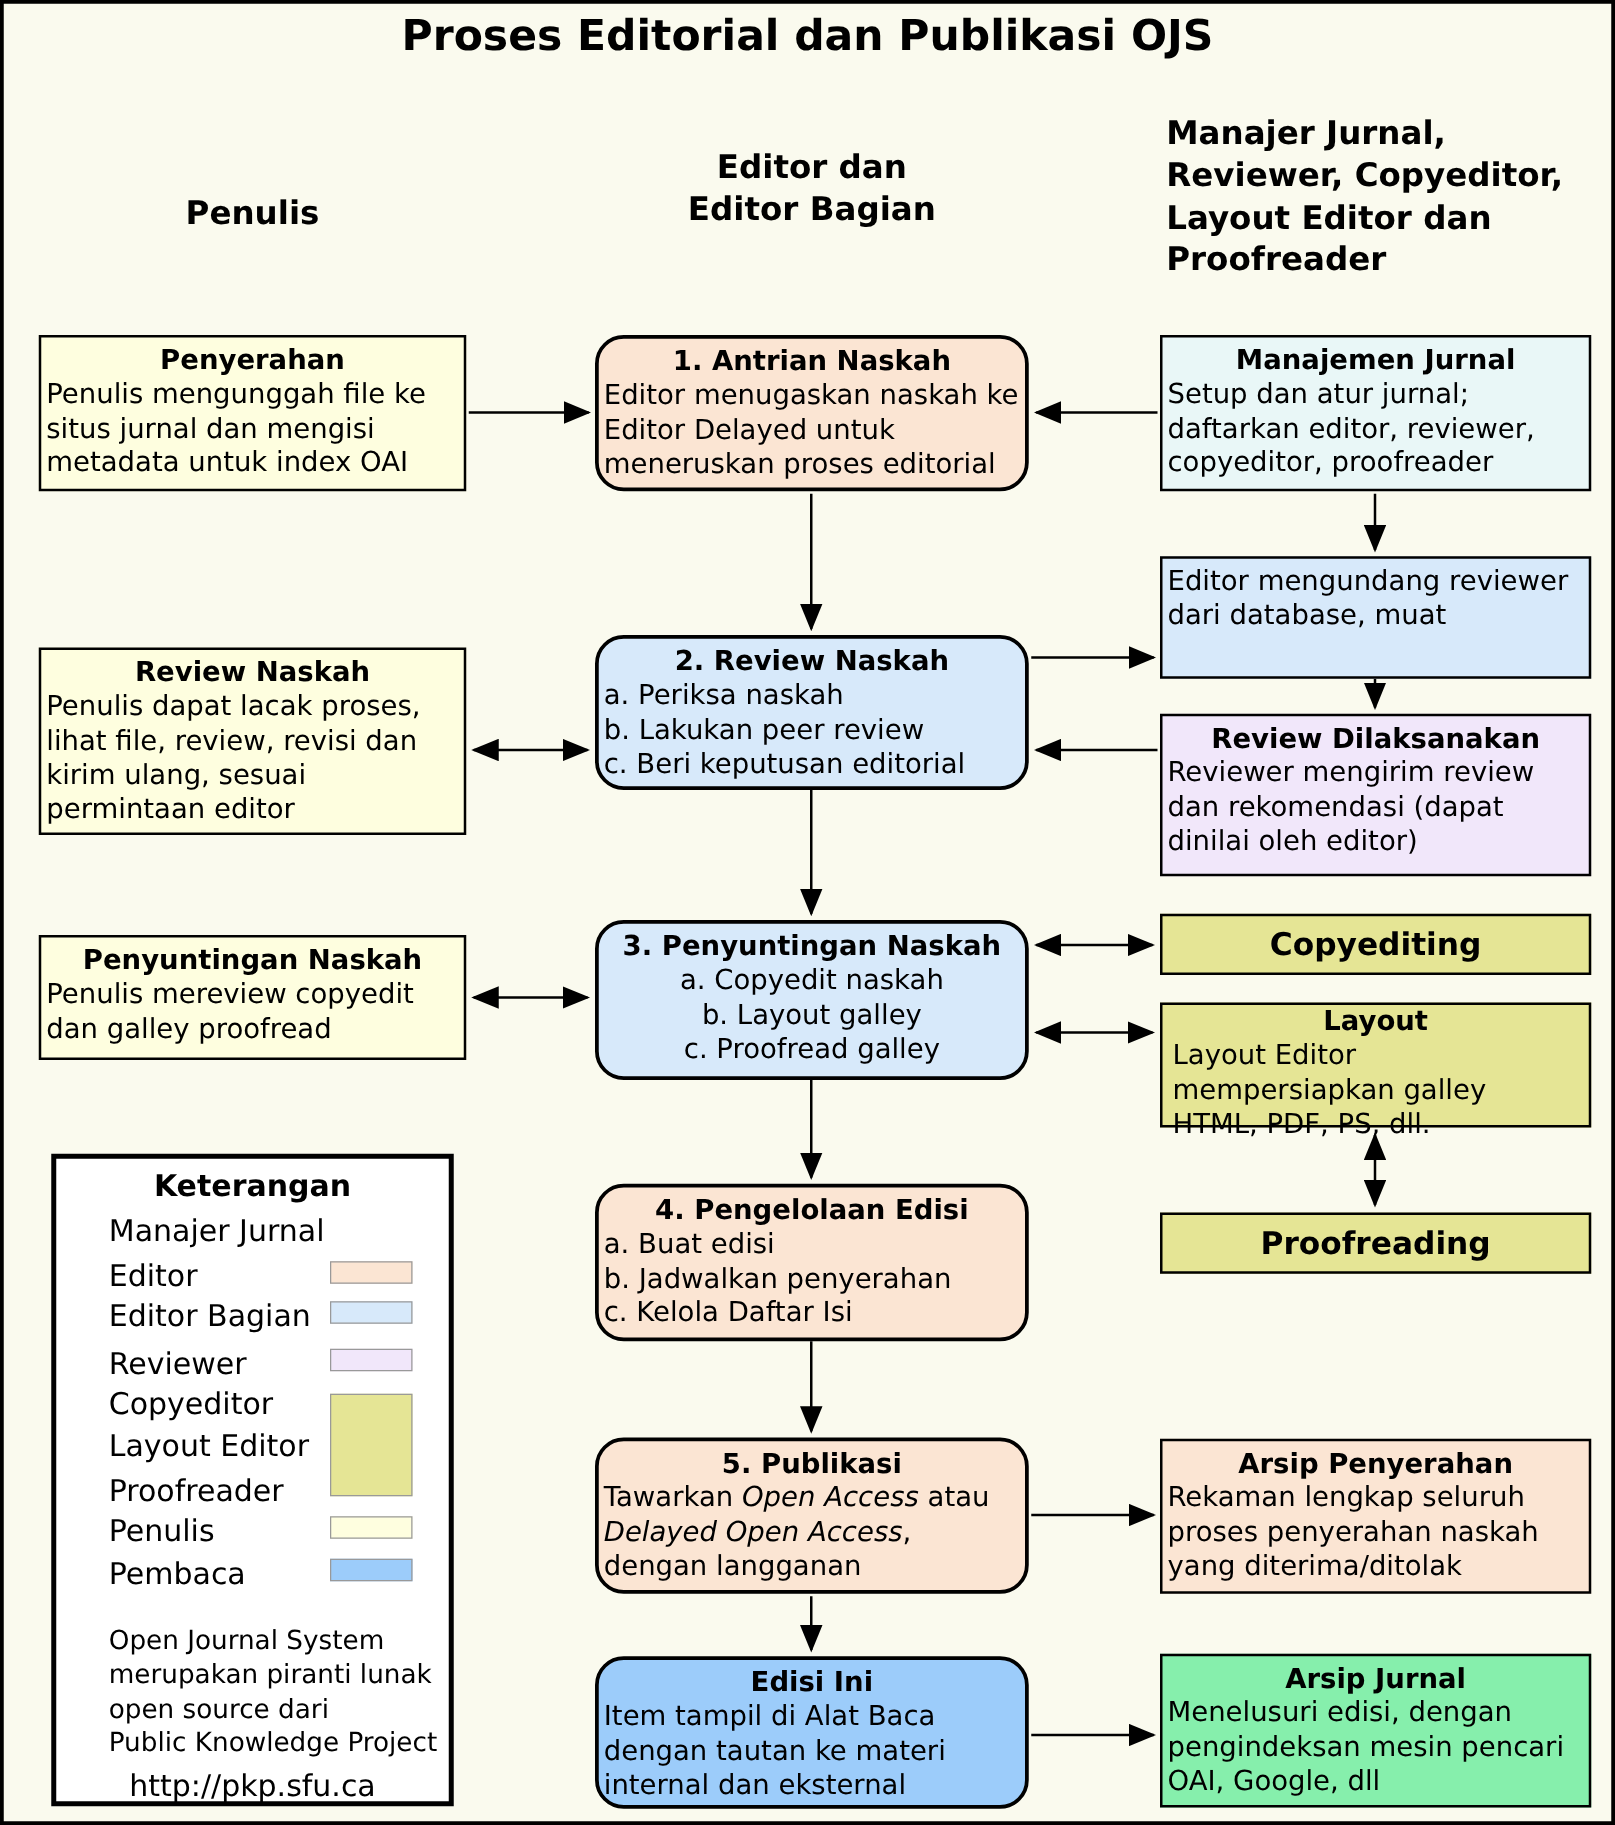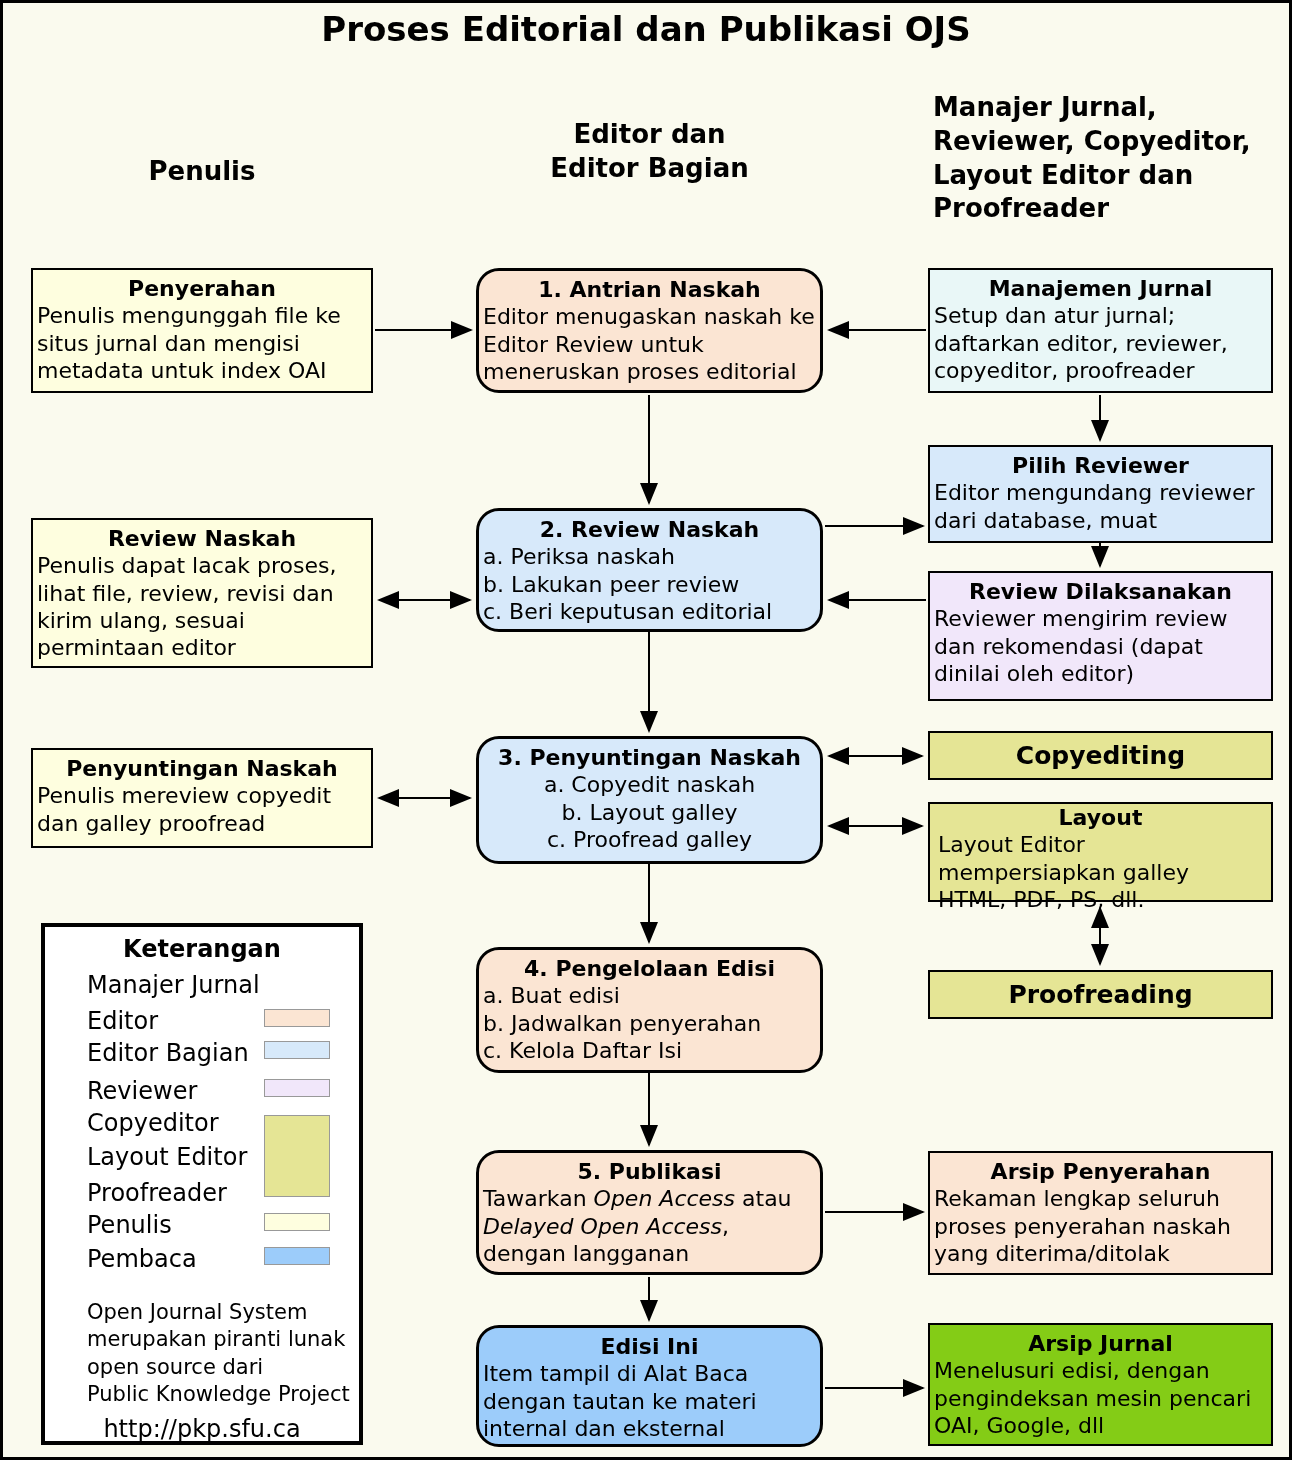--- a/index.html
+++ b/index.html
@@ -67,30 +67,29 @@
     </g>
   </svg>
 
   <div class="box" style="left: 28px; top: 265px; width: 342px; height: 125px; background-color: rgb(254, 254, 223);">
     <div class="bt">Penyerahan</div>
     <div class="bb">Penulis mengunggah file ke situs jurnal dan mengisi metadata untuk index OAI</div>
   </div>
 
   <div class="box mid" style="left: 473px; top: 265px; width: 347px; height: 125px; background-color: rgb(251, 229, 211);">
     <div class="bt">1. Antrian Naskah</div>
-    <div class="bb">Editor menugaskan naskah ke Editor Review untuk meneruskan proses editorial</div>
+    <div class="bb">Editor menugaskan naskah ke Editor Delayed untuk meneruskan proses editorial</div>
   </div>
 
   <div class="box" style="left: 925px; top: 265px; width: 345px; height: 125px; background-color: rgb(233, 247, 247);">
     <div class="bt">Manajemen Jurnal</div>
     <div class="bb">Setup dan atur jurnal; daftarkan editor, reviewer, copyeditor, proofreader</div>
   </div>
 
   <div class="box" style="left: 925px; top: 442px; width: 345px; height: 98px; background-color: rgb(215, 233, 250);">
-    <div class="bt">Pilih Reviewer</div>
     <div class="bb">Editor mengundang reviewer dari database, muat</div>
   </div>
 
   <div class="box" style="left: 28px; top: 515px; width: 342px; height: 150px; background-color: rgb(254, 254, 223);">
     <div class="bt">Review Naskah</div>
     <div class="bb">Penulis dapat lacak proses, lihat file, review, revisi dan kirim ulang, sesuai permintaan editor</div>
   </div>
 
   <div class="box mid" style="left: 473px; top: 505px; width: 347px; height: 124px; background-color: rgb(215, 233, 250);">
     <div class="bt">2. Review Naskah</div>
@@ -144,21 +143,21 @@
   <div class="box" style="left: 925px; top: 1148px; width: 345px; height: 124px; background-color: rgb(251, 229, 211);">
     <div class="bt">Arsip Penyerahan</div>
     <div class="bb">Rekaman lengkap seluruh proses penyerahan naskah yang diterima/ditolak</div>
   </div>
 
   <div class="box mid" style="left: 473px; top: 1322px; width: 347px; height: 122px; background-color: rgb(156, 204, 250);">
     <div class="bt">Edisi Ini</div>
     <div class="bb">Item tampil di Alat Baca dengan tautan ke materi internal dan eksternal</div>
   </div>
 
-  <div class="box" style="left: 925px; top: 1320px; width: 345px; height: 123px; background-color: #84cc16;">
+  <div class="box" style="left: 925px; top: 1320px; width: 345px; height: 123px; background-color: #86efac;">
     <div class="bt">Arsip Jurnal</div>
     <div class="bb">Menelusuri edisi, dengan pengindeksan mesin pencari OAI, Google, dll</div>
   </div>
 
   <div id="legend" style="background-color: rgb(255, 255, 255);">
     <div class="lt">Keterangan</div>
     <div class="lrow" style="top:44px;">Manajer Jurnal</div>
     <div class="lrow" style="top:80px;">Editor</div>
     <div class="lrow" style="top:112px;">Editor Bagian</div>
     <div class="lrow" style="top:150px;">Reviewer</div>

